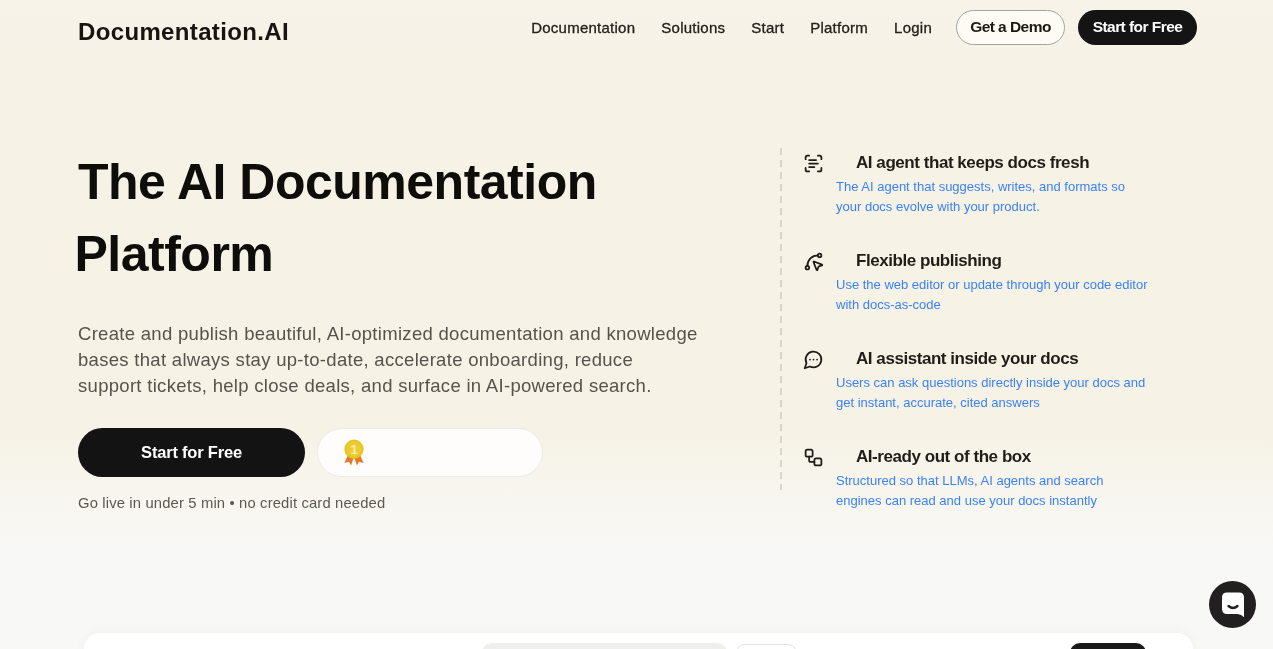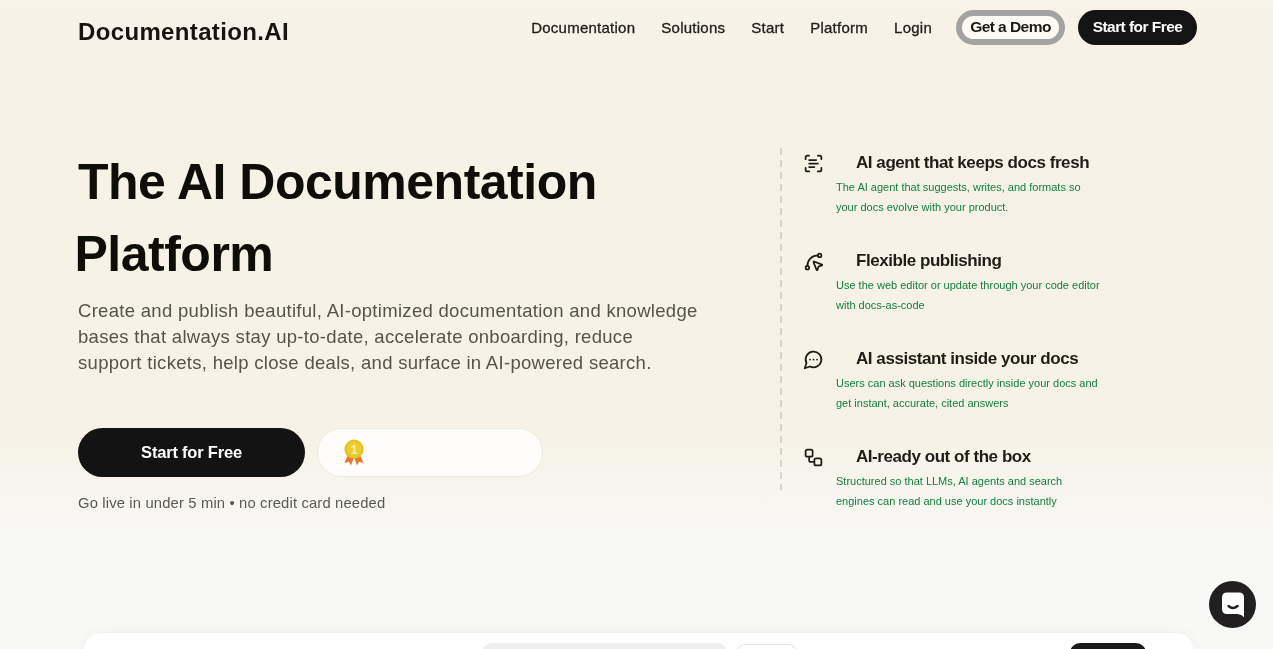--- a/index.html
+++ b/index.html
@@ -10,39 +10,39 @@
   background:linear-gradient(180deg,#f7f3e9 0px,#f6f2e6 64px,#f6f2e5 430px,#f8f8f6 545px,#f8f8f6 100%);
   color:#16130f;
 }
 .abs { position:absolute; }
 
 .logo { left:78px; top:17.5px; font-size:24px; font-weight:700; letter-spacing:0.35px; color:#181511; }
 nav { right:76px; top:0; height:54px; display:flex; align-items:center; }
 nav a { text-decoration:none; color:#24201b; font-size:15px; font-weight:400; -webkit-text-stroke:0.3px #24201b; letter-spacing:0.25px; margin-left:26px; }
 nav a:first-child { margin-left:0; }
 .btn { display:flex; align-items:center; justify-content:center; height:35px; border-radius:18px; font-size:15.5px; font-weight:700; letter-spacing:-0.55px; }
-nav .demo { margin-left:24px; width:109px; background:#fdfbf4; border:6px solid #a3a3a3; color:#1c1914; }
+nav .demo { margin-left:24px; width:109px; background:#fdfbf4; border:1px solid #a3a3a3; color:#1c1914; }
 nav .dark { margin-left:13px; width:119px; background:#141414; color:#fff; border:none; }
 
 h1 { left:78px; top:147px; font-size:50px; line-height:71.5px; font-weight:700; letter-spacing:-0.5px; color:#0e0d0a; }
-.lede { left:78px; top:298px; font-size:18.5px; line-height:26.2px; font-weight:400; letter-spacing:0.3px; color:#57534c; }
+.lede { left:78px; top:321px; font-size:18.5px; line-height:26.2px; font-weight:400; letter-spacing:0.3px; color:#57534c; }
 .cta-dark { left:78px; top:428px; width:227px; height:49px; background:#131313; border-radius:25px; color:#fff;
   display:flex; align-items:center; justify-content:center; font-size:16.5px; font-weight:700; letter-spacing:-0.2px; }
 .ph { left:317px; top:428px; width:226px; height:49px; background:#fefdfb; border:1px solid #eceae4; border-radius:25px; }
 .ph .medal { position:absolute; left:24px; top:10px; }
 .ph .txts { position:absolute; left:55px; top:8.5px; }
 .ph .t1 { font-size:11.5px; letter-spacing:0.25px; color:#403c36; font-weight:400; white-space:nowrap; }
 .ph .t2 { font-size:14.5px; font-weight:700; color:#17140f; margin-top:3px; white-space:nowrap; letter-spacing:-0.35px; }
 .note { left:78px; top:494.5px; font-size:14.8px; letter-spacing:0.15px; color:#5d5950; }
 
 .dash { left:780px; top:148px; width:2px; height:342px;
   background:repeating-linear-gradient(180deg,#d9d5c9 0px,#d9d5c9 7px,transparent 7px,transparent 12px); }
 .feat .icon { position:absolute; left:803px; width:21px; height:21px; }
 .feat .title { position:absolute; left:836px; font-size:17px; font-weight:700; color:#211d18; line-height:17px; letter-spacing:-0.45px; white-space:nowrap;margin-left:20px; }
-.feat .desc { position:absolute; left:836px; font-size:11px; line-height:20px; color:#15803d; }
+.feat .desc { position:absolute; left:836px; font-size:13px; line-height:20px; color:#3b82f6; }
 
 .card { left:84px; top:633px; width:1109px; height:40px; background:#ffffff; border-radius:16px 16px 0 0;
   box-shadow:0 -2px 12px rgba(0,0,0,0.035); }
 .card .pill { position:absolute; left:398px; top:10px; width:245px; height:30px; border-radius:10px; background:#efefed; }
 .card .wbtn { position:absolute; left:652px; top:11px; width:61px; height:30px; border-radius:9px; background:#fff; border:1px solid #e3e3e1; }
 .card .dbtn { position:absolute; left:986px; top:10px; width:76px; height:30px; border-radius:10px; background:#191919; }
 
 .chat { left:1209px; top:581px; width:47px; height:47px; border-radius:50%; background:#211f20;
   display:flex; align-items:center; justify-content:center; }
 </style>

